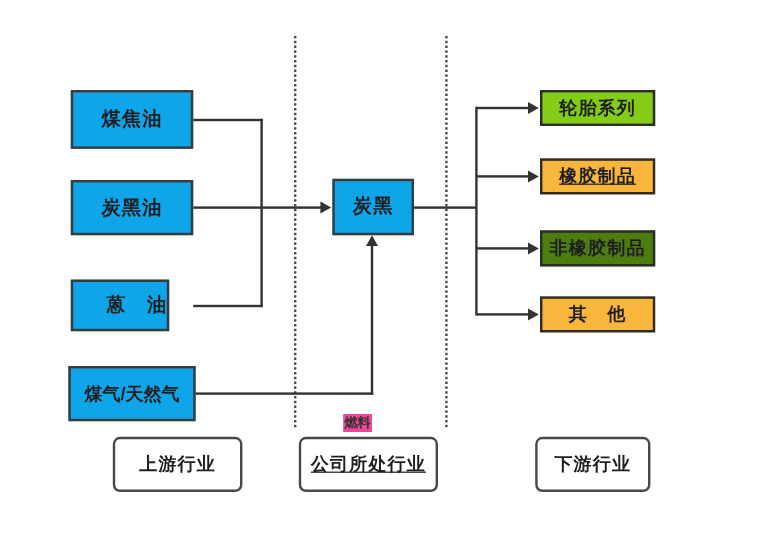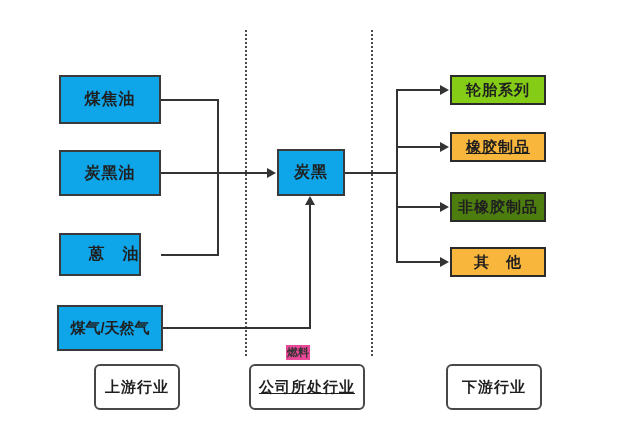--- a/index.html
+++ b/index.html
@@ -34,21 +34,21 @@
   #box-tire     {top:75px;}
   #box-rubber   {top:132px;}
   #box-nonrubber{top:192px;}
   #box-other    {top:247px;}
   .stage{
     position:absolute;top:364px;height:46px;
     box-sizing:border-box;border:2px solid #484848;border-radius:6px;
     background:#ffffff;display:flex;align-items:center;justify-content:center;
     font-weight:bold;font-size:15px;letter-spacing:1px;white-space:nowrap;
   }
-  #stage-upstream  {left:94px; width:86px;}
+  #stage-upstream  {left:94px; width:108px;}
   #stage-company   {left:249px;width:116px;text-decoration:underline;}
   #stage-downstream{left:446px;width:96px;}
   
   .hline,.vline{position:absolute;background:#333333;}
   .hline{height:2px;}
   .vline{width:2px;}
   #l-coaltar   {left:161px;top:99px; width:58px;}
   #l-anthracene{left:161px;top:254px;width:58px;}
   #bus-left    {left:217px;top:99px; height:157px;}
   #l-main-left {left:161px;top:172px;width:108px;}

